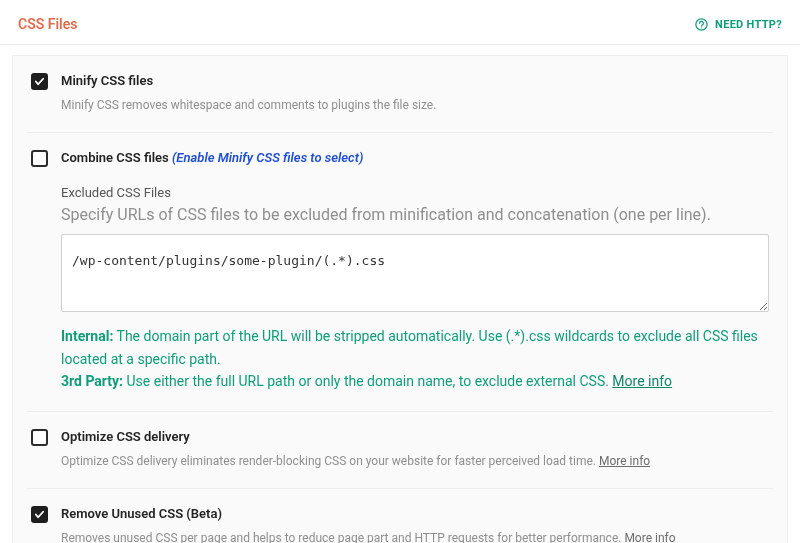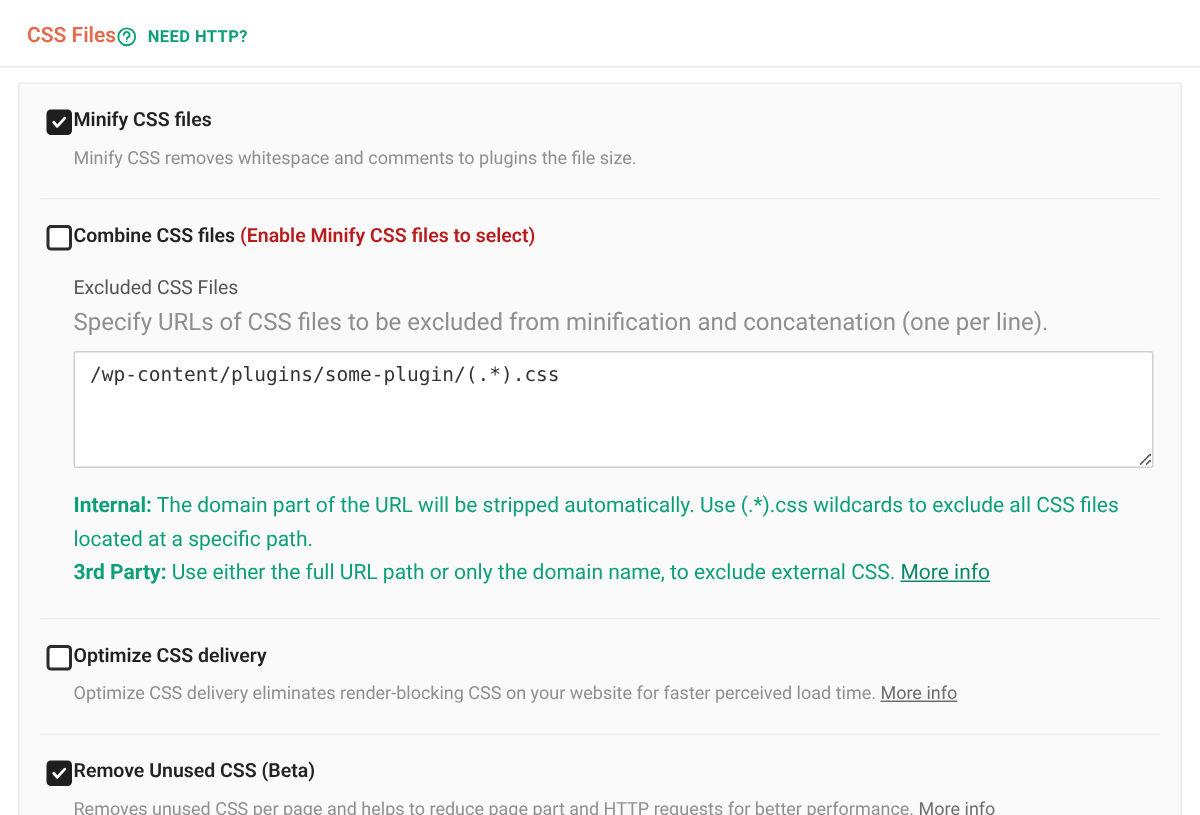--- a/index.html
+++ b/index.html
@@ -5,20 +5,21 @@
   * { box-sizing: border-box; margin: 0; padding: 0; }
   body {
     font-family: -apple-system, BlinkMacSystemFont, "Segoe UI", Roboto, sans-serif;
     background: #fff;
     width: 800px;
     font-size: 13px;
     color: #3a3a3a;
   }
   .header {
     display: flex;
+    justify-content: space-between;
     align-items: center;
     padding: 16px 18px 12px;
     border-bottom: 1px solid #e9e9e9;
   }
   .title {
     font-size: 14px;
     font-weight: 600;
     color: #e56a4c;
   }
   .help {
@@ -33,20 +34,21 @@
   }
   .help svg { width: 15px; height: 15px; }
   .panel {
     margin: 10px 12px 12px;
     border: 1px solid #ededed;
     background: #fafafa;
     padding: 0 14px;
   }
   .row {
     display: flex;
+    gap: 12px;
     padding: 16px 4px 18px;
     border-bottom: 1px solid #ededed;
   }
   .row:last-child { border-bottom: none; }
   .chk {
     flex: 0 0 18px;
     padding-top: 1px;
   }
   .chkbox {
     width: 17px; height: 17px;
@@ -65,22 +67,23 @@
   .chkbox.on svg { width: 11px; height: 11px; color: #fff; }
   .body { flex: 1; }
   .lbl {
     font-weight: 600;
     font-size: 13px;
     color: #222;
     margin-bottom: 6px;
     line-height: 1.4;
   }
   .lbl .hint {
+    font-style: italic;
     font-weight: 600;
-    color: #b91c1c;
+    color: #1d4ed8;
   }
   .desc {
     font-size: 12px;
     color: #8f8f8f;
     line-height: 1.5;
   }
   .more {
     color: #6d6d6d;
     text-decoration: underline;
     cursor: pointer;
@@ -97,21 +100,21 @@
     font-size: 16px;
     color: #8f8f8f;
     margin-bottom: 10px;
   }
   .ta {
     width: 100%;
     height: 78px;
     resize: vertical;
     border: 1px solid #d0d0d0;
     border-radius: 2px;
-    padding: 8px 10px;
+    padding: 18px 10px;
     font-family: ui-monospace, Menlo, Consolas, monospace;
     font-size: 13px;
     color: #333;
     background: #fff;
   }
   .notes {
     font-size: 14px;
     color: #0d9f7a;
     line-height: 1.6;
     margin-top: 10px;

